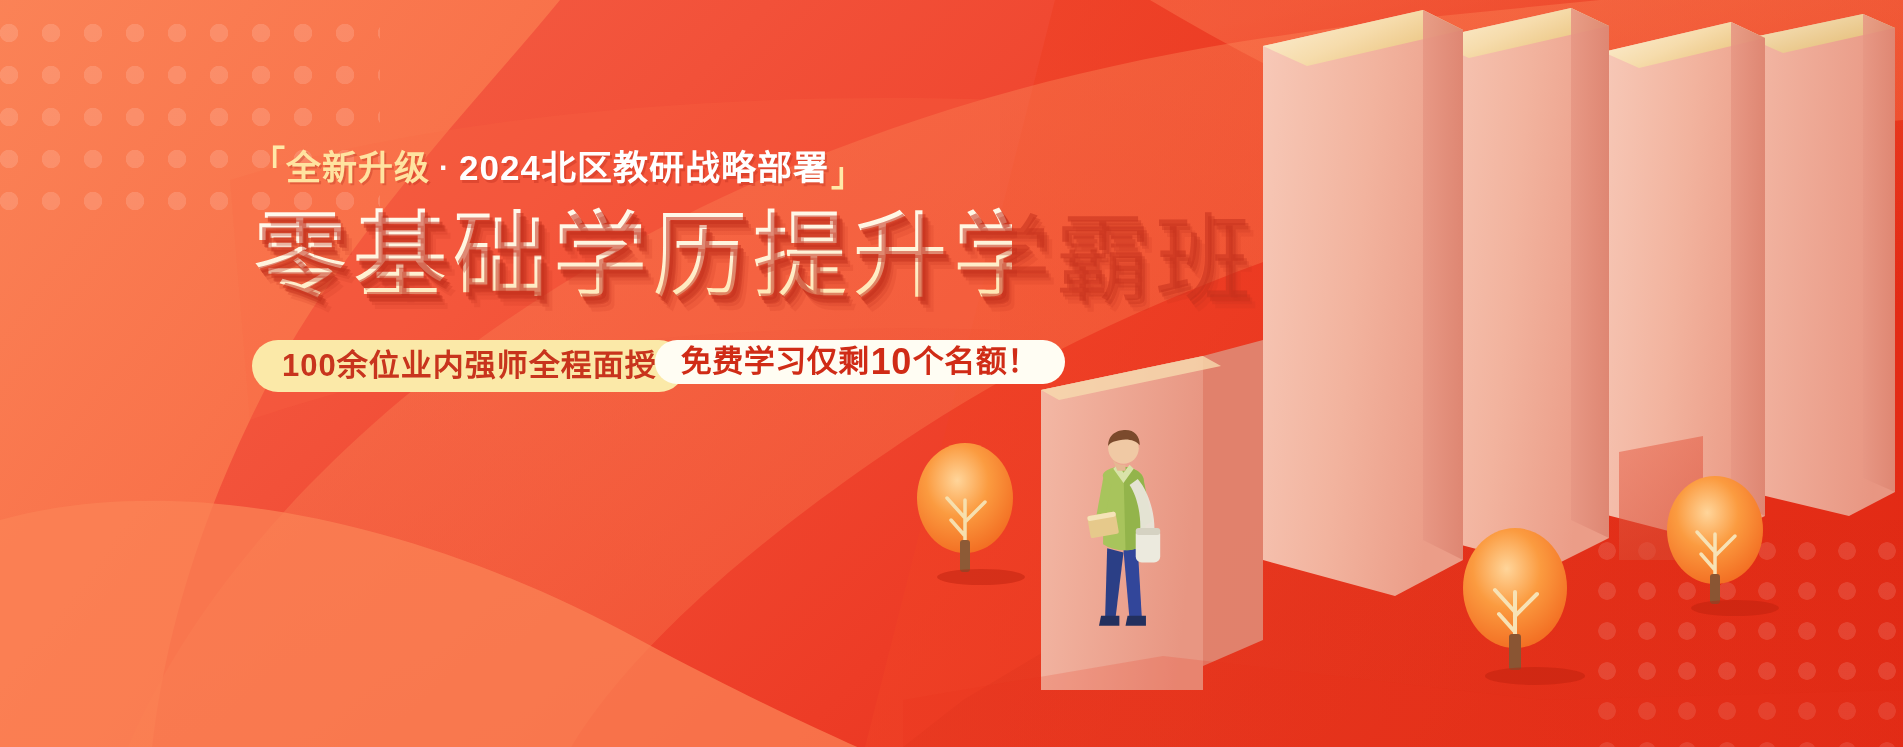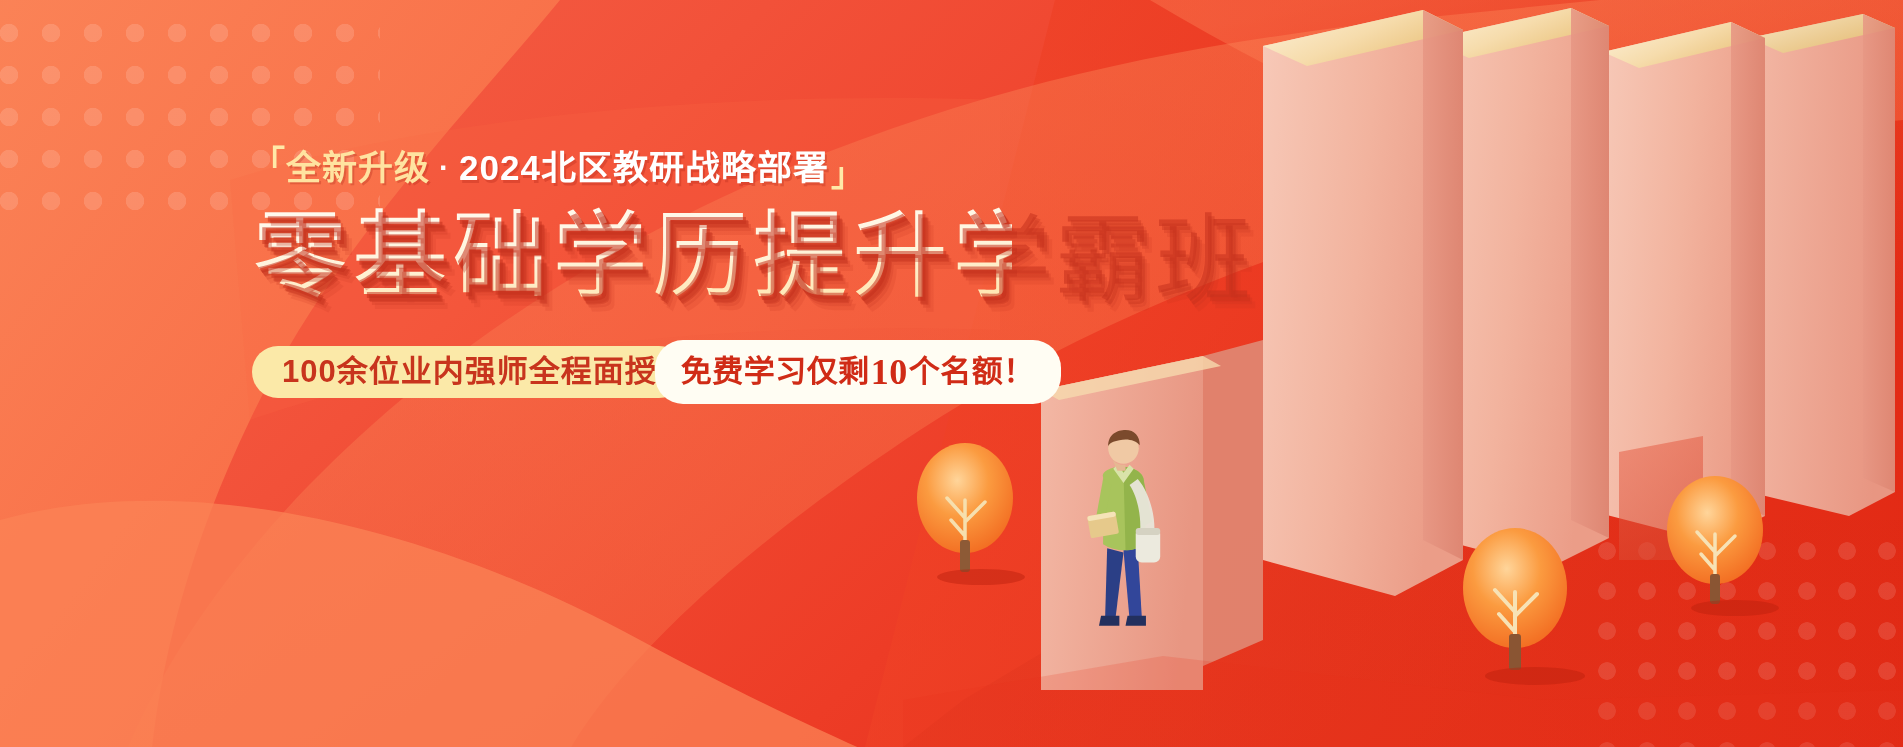--- a/index.html
+++ b/index.html
@@ -93,21 +93,20 @@
     background: linear-gradient(178deg, #fffaf0 0%, #fff4dd 46%, #ffe3a7 100%);
     -webkit-background-clip: text;
     background-clip: text;
     -webkit-text-fill-color: transparent;
     filter: drop-shadow(5px 7px 0 rgba(192,47,28,0.45));
     margin-bottom: 34px;
   }
 
   .pill-row {
     display: flex;
-    align-items: center;
     white-space: nowrap;
     margin-top: 32px;
   }
   .pill {
     display: inline-flex;
     align-items: center;
     justify-content: center;
     font-weight: 700;
     line-height: 1;
   }
@@ -121,31 +120,30 @@
     border-radius: 26px;
     margin-right: -30px;
     position: relative;
     z-index: 1;
   }
   .pill-white {
     background: #fffdf3;
     color: #d02b16;
     font-size: 31px;
     letter-spacing: 0.5px;
-    height: 64px;
+    height: 44px;
     padding: 0 26px;
     border-radius: 28px;
     position: relative;
     z-index: 2;
   }
   .pill-white .num {
     font-size: 36px;
     font-weight: 700;
     padding: 0 1px;
-    font-family: Liberation Serif, serif;
   }
 
   
   .illus {
     position: absolute;
     right: 0;
     top: 0;
     width: 1000px;
     height: 747px;
     z-index: 4;

